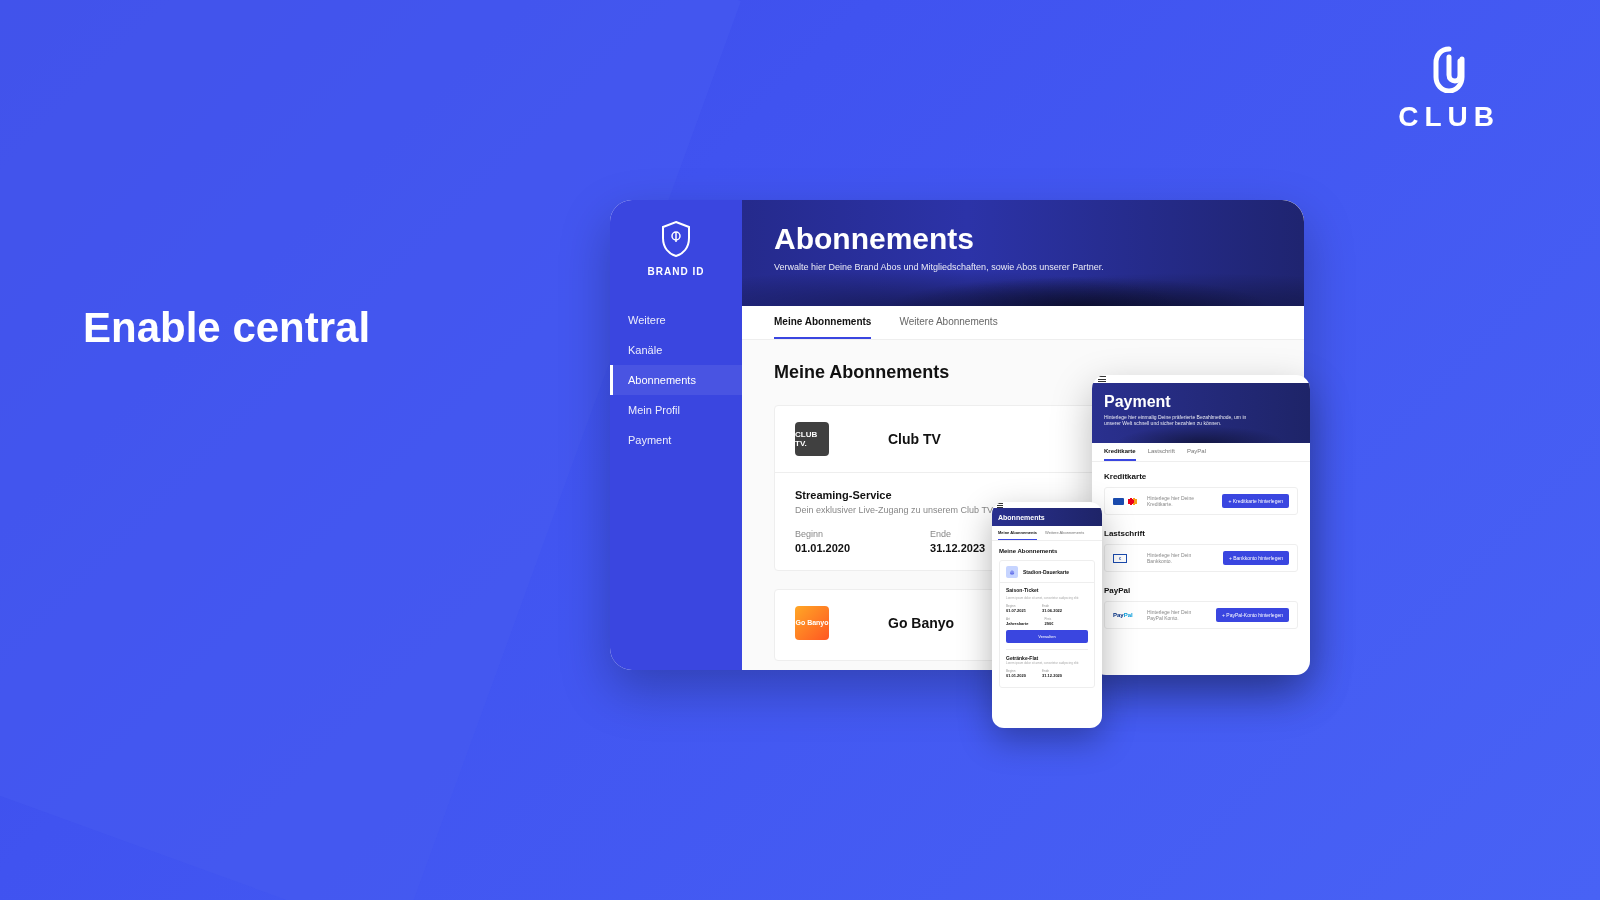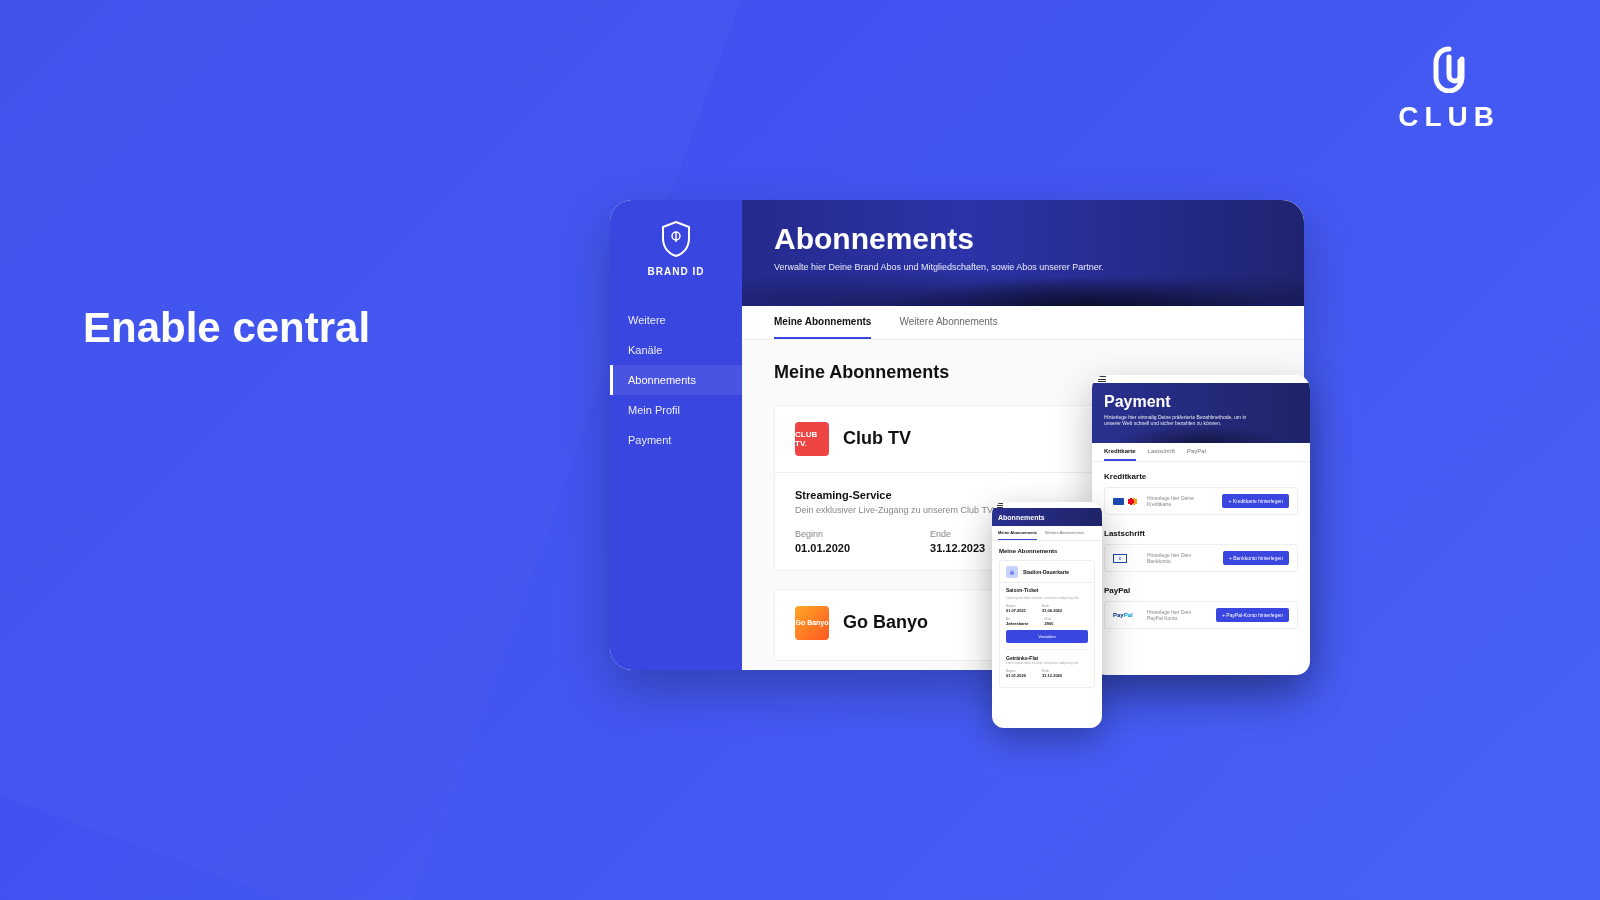--- a/index.html
+++ b/index.html
@@ -68,23 +68,23 @@
 
   .t-tabs { background:#fff; display:flex; gap:28px; padding:0 32px; border-bottom:1px solid #eee; font-size:10px; }
   .t-tabs span { padding:10px 0; color:#666; cursor:pointer;}
   .t-tabs span.active { color:#111; border-bottom:2px solid #3a46e0; font-weight:700; }
 
   .t-body { padding:22px 32px; overflow:hidden; }
   .t-body h2 { font-size:18px; font-weight:800; margin-bottom:22px; color:#111;}
   .sub-card { background:#fff; border:1px solid #eee; border-radius:4px; padding:16px 20px; margin-bottom:18px; }
   .sub-head { display:flex; align-items:center; gap:14px; margin-bottom:4px;}
   .sub-logo { width:34px; height:34px; border-radius:4px; display:flex; align-items:center; justify-content:center; font-size:8px; font-weight:700; color:#fff; }
-  .sub-logo.clubtv { background:#ef4444; }
+  .sub-logo.clubtv { background:#404040; }
   .sub-logo.gobanyo { background:linear-gradient(135deg,#ffa726,#ff5722); font-size:7px; }
-  .sub-title { font-size:18px; font-weight:800; color:#111;}
+  .sub-title { font-size:14px; font-weight:800; color:#111;margin-left:45px;}
   .sub-divider { height:1px; background:#eee; margin:16px -20px; }
   .sub-sec-title { font-size:11px; font-weight:700; margin-bottom:4px; }
   .sub-desc { font-size:9px; color:#888; margin-bottom:14px;}
   .sub-row { display:flex; gap:80px; }
   .sub-kv .k { font-size:9px; color:#888; margin-bottom:3px;}
   .sub-kv .v { font-size:11px; font-weight:700; color:#111;}
 
   
   .tablet2 {
     position:absolute; left:482px; top:175px;

